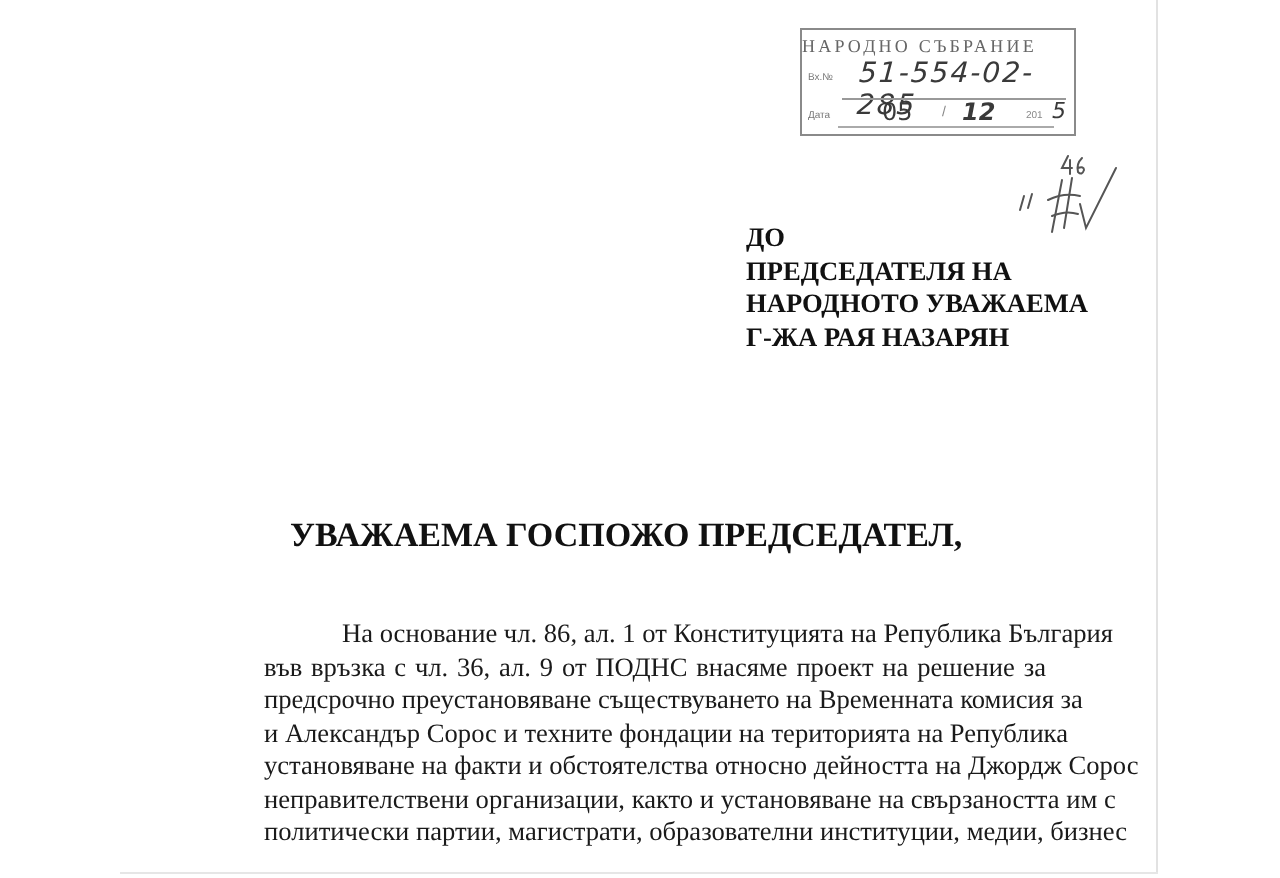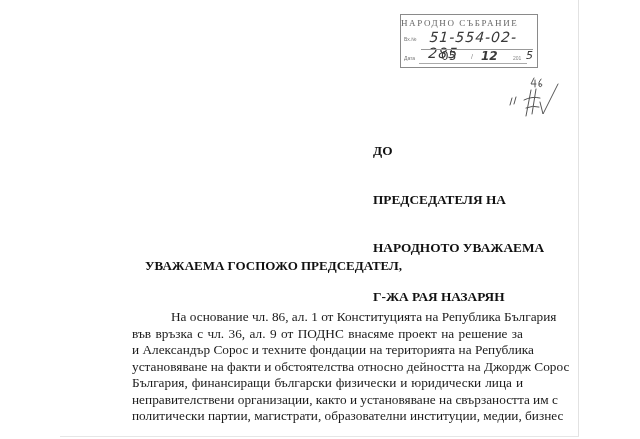--- a/index.html
+++ b/index.html
@@ -74,25 +74,25 @@
   .handnote {
     position:absolute; left:506px; top:74px; width:60px; height:45px;
     color:#555;
   }
   
   .addressee {
     position:absolute; left:373px; top:111px;
     font-weight:bold; font-size:13.3px; line-height:16.5px;
     color:#111;
   }
-  .addressee div { white-space:nowrap;margin-top:32px; }
+  .addressee div { white-space:nowrap; }
   
   .salutation {
     position:absolute; left:145px; top:258px;
-    font-weight:bold; font-size:13px; color:#111; white-space:nowrap;
+    font-weight:bold; font-size:17px; color:#111; white-space:nowrap;
   }
   
   .body-text {
     position:absolute; left:119px; top:309px; width:404px;
     font-size:13.3px; line-height:16.5px; color:#1a1a1a;
     text-align:justify;
   }
   .body-text .line {
     display:block; text-align:justify; text-align-last:justify;
     white-space:nowrap; height:16.5px;margin-left:13px;
@@ -142,19 +142,19 @@
   <div>ПРЕДСЕДАТЕЛЯ НА</div>
   <div>НАРОДНОТО УВАЖАЕМА</div>
   <div>Г-ЖА РАЯ НАЗАРЯН</div>
 </div>
 
 <div class="salutation">УВАЖАЕМА ГОСПОЖО ПРЕДСЕДАТЕЛ,</div>
 
 <div class="body-text">
   <span class="line first">На основание чл. 86, ал. 1 от Конституцията на Република България</span>
   <span class="line">във връзка с чл. 36, ал. 9 от ПОДНС внасяме проект на решение за</span>
+  <span class="line">предсрочно преустановяване съществуването на Временната комисия за</span>
   <span class="line">и Александър Сорос и техните фондации на територията на Република</span>
   <span class="line">установяване на факти и обстоятелства относно дейността на Джордж Сорос</span>
-  <span class="line">България, финансиращи български физически и юридически лица и</span>
   <span class="line">неправителствени организации, както и установяване на свързаността им с</span>
   <span class="line">политически партии, магистрати, образователни институции, медии, бизнес</span>
 
 </div>
 
 </body></html>

